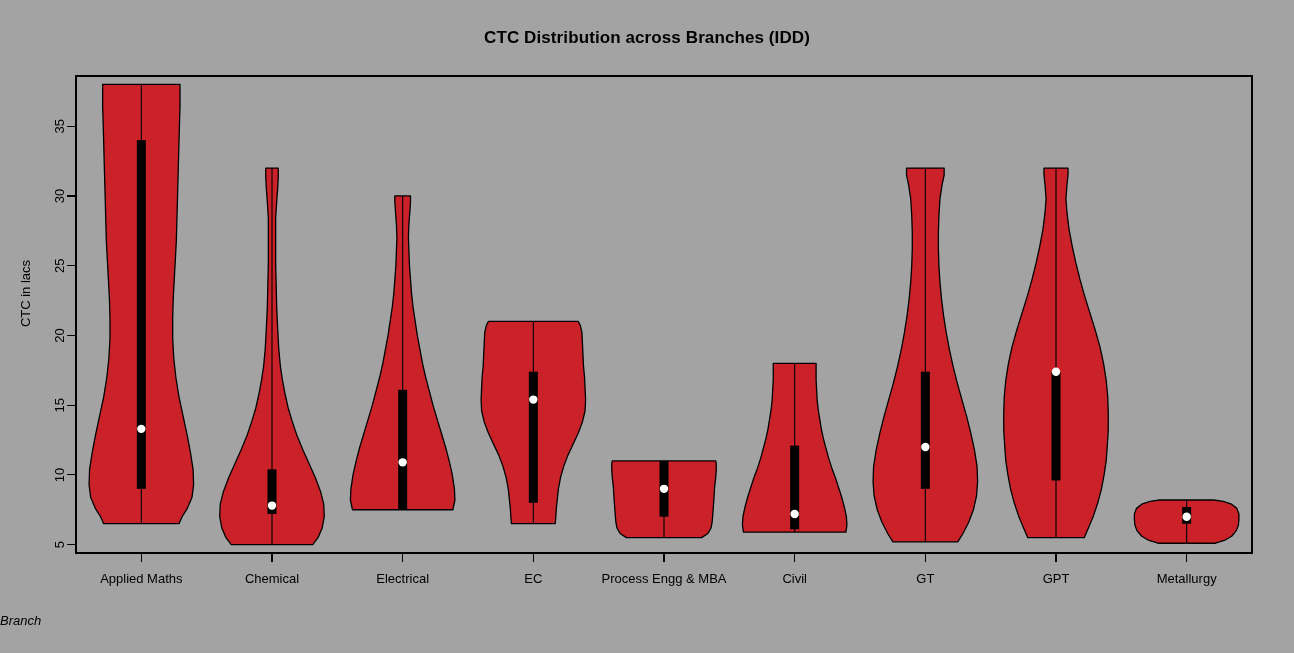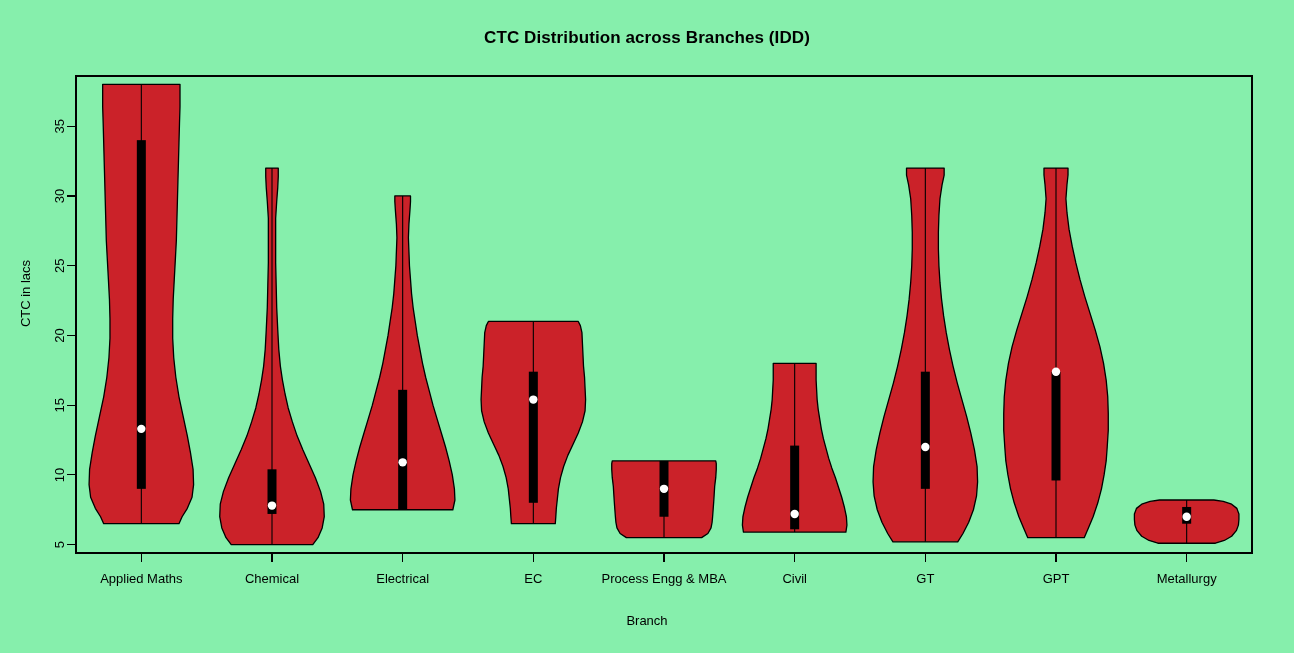--- a/index.html
+++ b/index.html
@@ -12,21 +12,21 @@
     width: 1294px;
     height: 653px;
     overflow: hidden;
     font-family: "Liberation Sans", sans-serif;
     color: #000000;
   }
   #figure {
     position: relative;
     width: 1294px;
     height: 653px;
-    background: #86efac;
+    background: #a3a3a3;
   }
   #chart-title {
     position: absolute;
     left: 0;
     top: 28px;
     width: 1294px;
     text-align: center;
     font-size: 17px;
     font-weight: bold;
     letter-spacing: 0.1px;
@@ -42,23 +42,23 @@
     transform: rotate(-90deg);
     transform-origin: center center;
     color: #000000;
     white-space: nowrap;
   }
   #xlabel {
     position: absolute;
     left: 0;
     top: 613px;
     width: 1294px;
-    text-align: center;
     font-size: 13px;
     color: #000000;
+    font-style: italic;
   }
   svg#plot {
     position: absolute;
     left: 0;
     top: 0;
     width: 1294px;
     height: 653px;
     display: block;
   }
   .tick-label {

